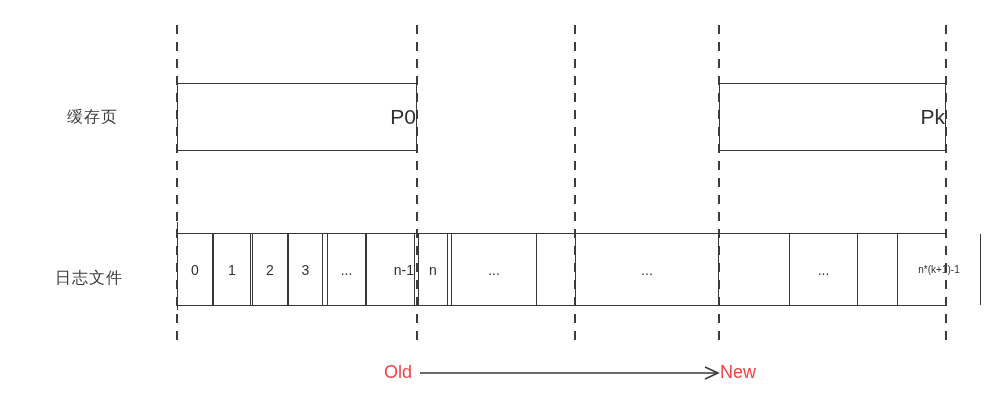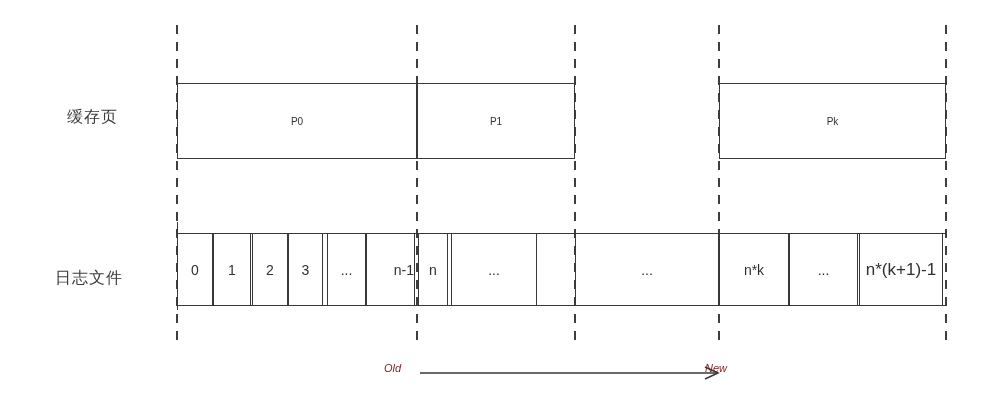--- a/index.html
+++ b/index.html
@@ -8,74 +8,71 @@
     font-family:"Liberation Sans","DejaVu Sans",sans-serif;color:#2e2e2e;overflow:hidden;
   }
   
   .vline{
     position:absolute;top:25px;height:316px;width:2px;
     background-image:repeating-linear-gradient(to bottom,#3d3d3d 0,#3d3d3d 9px,transparent 9px,transparent 17px);
   }
   .vl-0{left:176px;} .vl-1{left:416px;} .vl-2{left:574px;} .vl-3{left:718px;} .vl-4{left:945px;}
   
   .pbox{
-    position:absolute;top:83px;height:76px;box-sizing:border-box;
+    position:absolute;top:83px;height:68px;box-sizing:border-box;
     border:1.5px solid #383838;background:transparent;
-    display:flex;align-items:center;justify-content:center;
-    font-size:10px;color:#303030;
+    display:flex;align-items:center;justify-content:flex-end;
+    font-size:21px;color:#303030;
   }
   .pb-0{left:177px;width:240px;}
   .pb-1{left:417px;width:158px;}
   .pb-2{left:719px;width:227px;}
   
   .strip{
     position:absolute;left:177px;top:233px;width:769px;height:73px;box-sizing:border-box;
     border-top:1.5px solid #383838;border-bottom:1.5px solid #383838;background:transparent;
   }
   .stub{position:absolute;left:176.5px;top:222px;width:1.5px;height:88px;background:#383838;}
   .cell{
     position:absolute;top:0;height:100%;box-sizing:border-box;
     border-left:1.5px solid #383838;border-right:1.5px solid #383838;
     display:flex;align-items:center;justify-content:center;
     font-size:14px;color:#303030;white-space:nowrap;
   }
   .c-0{left:0;width:36px;}   .c-1{left:36px;width:38px;}  .c-2{left:75px;width:36px;}
   .c-3{left:111px;width:35px;} .c-4{left:150px;width:39px;} .c-5{left:189px;width:49px;justify-content:flex-end;}
   .c-6{left:241px;width:30px;} .c-7{left:274px;width:86px;} .c-8{left:360px;width:31px;}
   .c-9{left:398px;width:144px;} .c-10{left:542px;width:70px;} .c-11{left:612px;width:69px;}
-  .c-12{left:682px;width:84px;font-size:17px;}
+  .c-12{left:720px;width:84px;font-size:10px;}
   
   .row-label{position:absolute;font-size:16px;color:#3a3a3a;letter-spacing:1px;}
   .lbl-cache{left:51px;top:107px;margin-left:16px;}
   .lbl-log{left:55px;top:260px;margin-top:8px;}
   
-  .t-text{position:absolute;top:362px;font-size:11px;color:#7f1d1d;font-style:italic;}
+  .t-text{position:absolute;top:362px;font-size:18px;color:#ef4444;}
   .t-old{left:384px;}
-  .t-new{left:705px;}
+  .t-new{left:720px;}
   .arrow-svg{position:absolute;left:420px;top:365px;}
 </style>
 </head>
 <body>
 
 <div class="canvas">
 
   <div class="vline vl-0"></div>
   <div class="vline vl-1"></div>
   <div class="vline vl-2"></div>
   <div class="vline vl-3"></div>
   <div class="vline vl-4"></div>
 
   <div class="row-label lbl-cache">缓存页</div>
   <div class="row-label lbl-log">日志文件</div>
 
   <div class="pbox pb-0">
     <span>P0</span>
-  </div>
-  <div class="pbox pb-1">
-    <span>P1</span>
   </div>
   <div class="pbox pb-2">
     <span>Pk</span>
   </div>
 
   <div class="stub"></div>
   <div class="strip">
     <div class="cell c-0">
         <span>0</span>
       </div>
@@ -96,23 +93,20 @@
       </div>
     <div class="cell c-6">
         <span>n</span>
       </div>
     <div class="cell c-7">
         <span>...</span>
       </div>
     <div class="cell c-9">
         <span>...</span>
       </div>
-    <div class="cell c-10">
-        <span>n*k</span>
-      </div>
     <div class="cell c-11">
         <span>...</span>
       </div>
     <div class="cell c-12">
         <span>n*(k+1)-1</span>
       </div>
   </div>
 
   <span class="t-text t-old">Old</span>
   <svg class="arrow-svg" width="302" height="16" viewBox="0 0 302 16">

